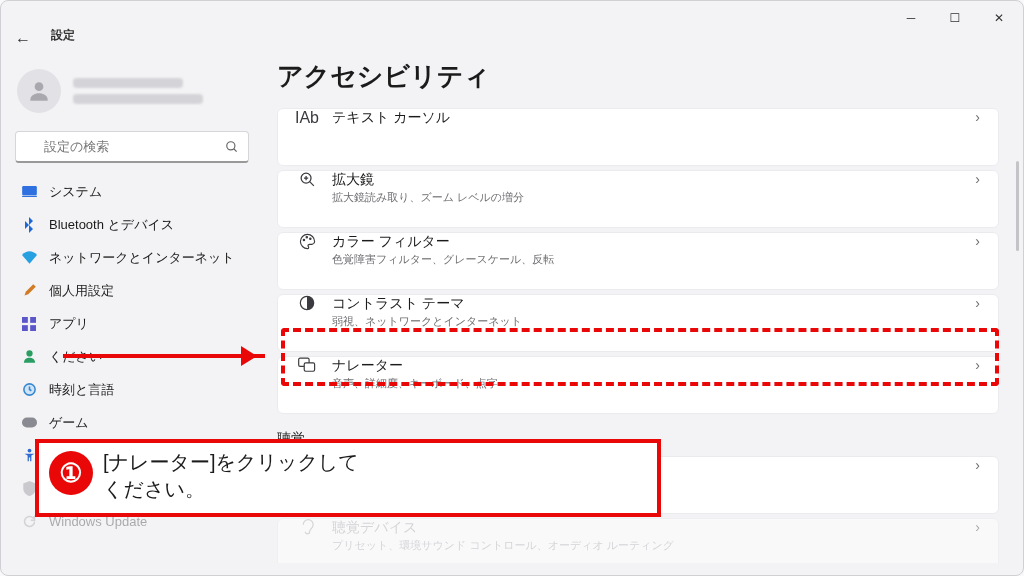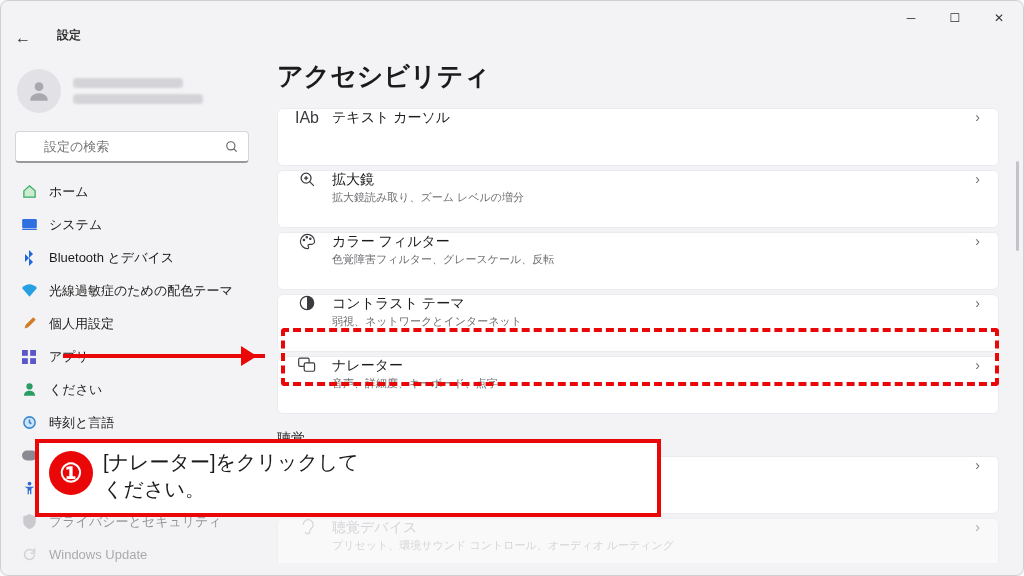--- a/index.html
+++ b/index.html
@@ -1,21 +1,21 @@
 <!DOCTYPE html>
 <html><head>
   <meta charset="utf-8">
   <style>
     *{margin:0;padding:0;box-sizing:border-box;font-family:'Yu Gothic UI','Segoe UI',sans-serif}
     body{width:1024px;height:576px;background:#f9f9fb;overflow:hidden;position:relative;font-size:13px;color:#1b1b1b}
     .window{width:1024px;height:576px;background:#f3f3f5;border:1px solid #d0d0d4;border-radius:8px;position:relative;overflow:hidden}
     .titlebar{height:34px;display:flex;align-items:center;justify-content:flex-end;padding:0 2px}
     .ctrl{width:44px;height:30px;display:flex;align-items:center;justify-content:center;font-size:12px;color:#333}
     .back{position:absolute;left:14px;top:28px;font-size:16px;color:#333}
-    .app-title{position:absolute;left:56px;top:26px;font-size:12px;font-weight:600;color:#333}
+    .app-title{position:absolute;left:50px;top:26px;font-size:12px;font-weight:600;color:#333}
     .sidebar{position:absolute;left:0;top:48px;width:262px;height:528px;padding:6px 6px 0 6px}
     .user{display:flex;align-items:center;gap:12px;padding:14px 10px 16px 10px}
     .avatar{width:44px;height:44px;border-radius:50%;background:#e2e2e6;display:flex;align-items:center;justify-content:center}
     .user-info .l1,.user-info .l2{height:10px;border-radius:4px;background:#d4d4d8;filter:blur(1px)}
     .user-info .l1{width:110px;margin-bottom:6px}
     .user-info .l2{width:130px}
     .search{margin:2px 8px 12px 8px;height:32px;border:1px solid #d6d6da;border-radius:4px;background:#fff;display:flex;align-items:center;padding:0 8px;justify-content:flex-end;border-bottom:2px solid #999}
     .search input{border:none;outline:none;background:transparent;width:180px;font-size:13px;color:#666}
     .nav{margin-top:6px}
     .nav-item{display:flex;align-items:center;gap:12px;height:33px;padding:0 14px;border-radius:4px;font-size:13px;color:#1b1b1b;cursor:default}
@@ -70,28 +70,20 @@
       <span class="ico">
         <svg width="14" height="14" viewBox="0 0 24 24" fill="none" stroke="#666" stroke-width="2">
             <circle cx="10" cy="10" r="7"></circle>
             <line x1="20" y1="20" x2="15" y2="15"></line>
           </svg>
       </span>
     </div>
     <div class="nav">
       <div class="nav-item">
           <span class="ico">
-            <svg width="15" height="15" viewBox="0 0 24 24" fill="none" stroke="#3a6" stroke-width="2">
-              <path d="M3 11l9-8 9 8v10H3z" fill="#cdeccf"></path>
-            </svg>
-          </span>
-          <span>ホーム</span>
-        </div>
-      <div class="nav-item">
-          <span class="ico">
             <svg width="15" height="11" viewBox="0 0 24 18">
               <rect width="24" height="15" rx="2" fill="#2e70e0"></rect>
               <rect y="16" width="24" height="2" fill="#2e70e0"></rect>
             </svg>
           </span>
           <span>システム</span>
         </div>
       <div class="nav-item">
           <span class="ico">
             <svg width="12" height="16" viewBox="0 0 12 20" fill="#1b68d6">
@@ -99,21 +91,21 @@
             </svg>
           </span>
           <span>Bluetooth とデバイス</span>
         </div>
       <div class="nav-item">
           <span class="ico">
             <svg width="15" height="13" viewBox="0 0 24 20" fill="#27a0e2">
               <path d="M12 20L0 6c7-8 17-8 24 0z"></path>
             </svg>
           </span>
-          <span>光線過敏症のための配色テーマ</span>
+          <span>ネットワークとインターネット</span>
         </div>
       <div class="nav-item">
           <span class="ico">
             <svg width="15" height="15" viewBox="0 0 24 24" fill="#d17b24">
               <path d="M18 2l4 4-12 12-6 2 2-6z"></path>
             </svg>
           </span>
           <span>個人用設定</span>
         </div>
       <div class="nav-item">

